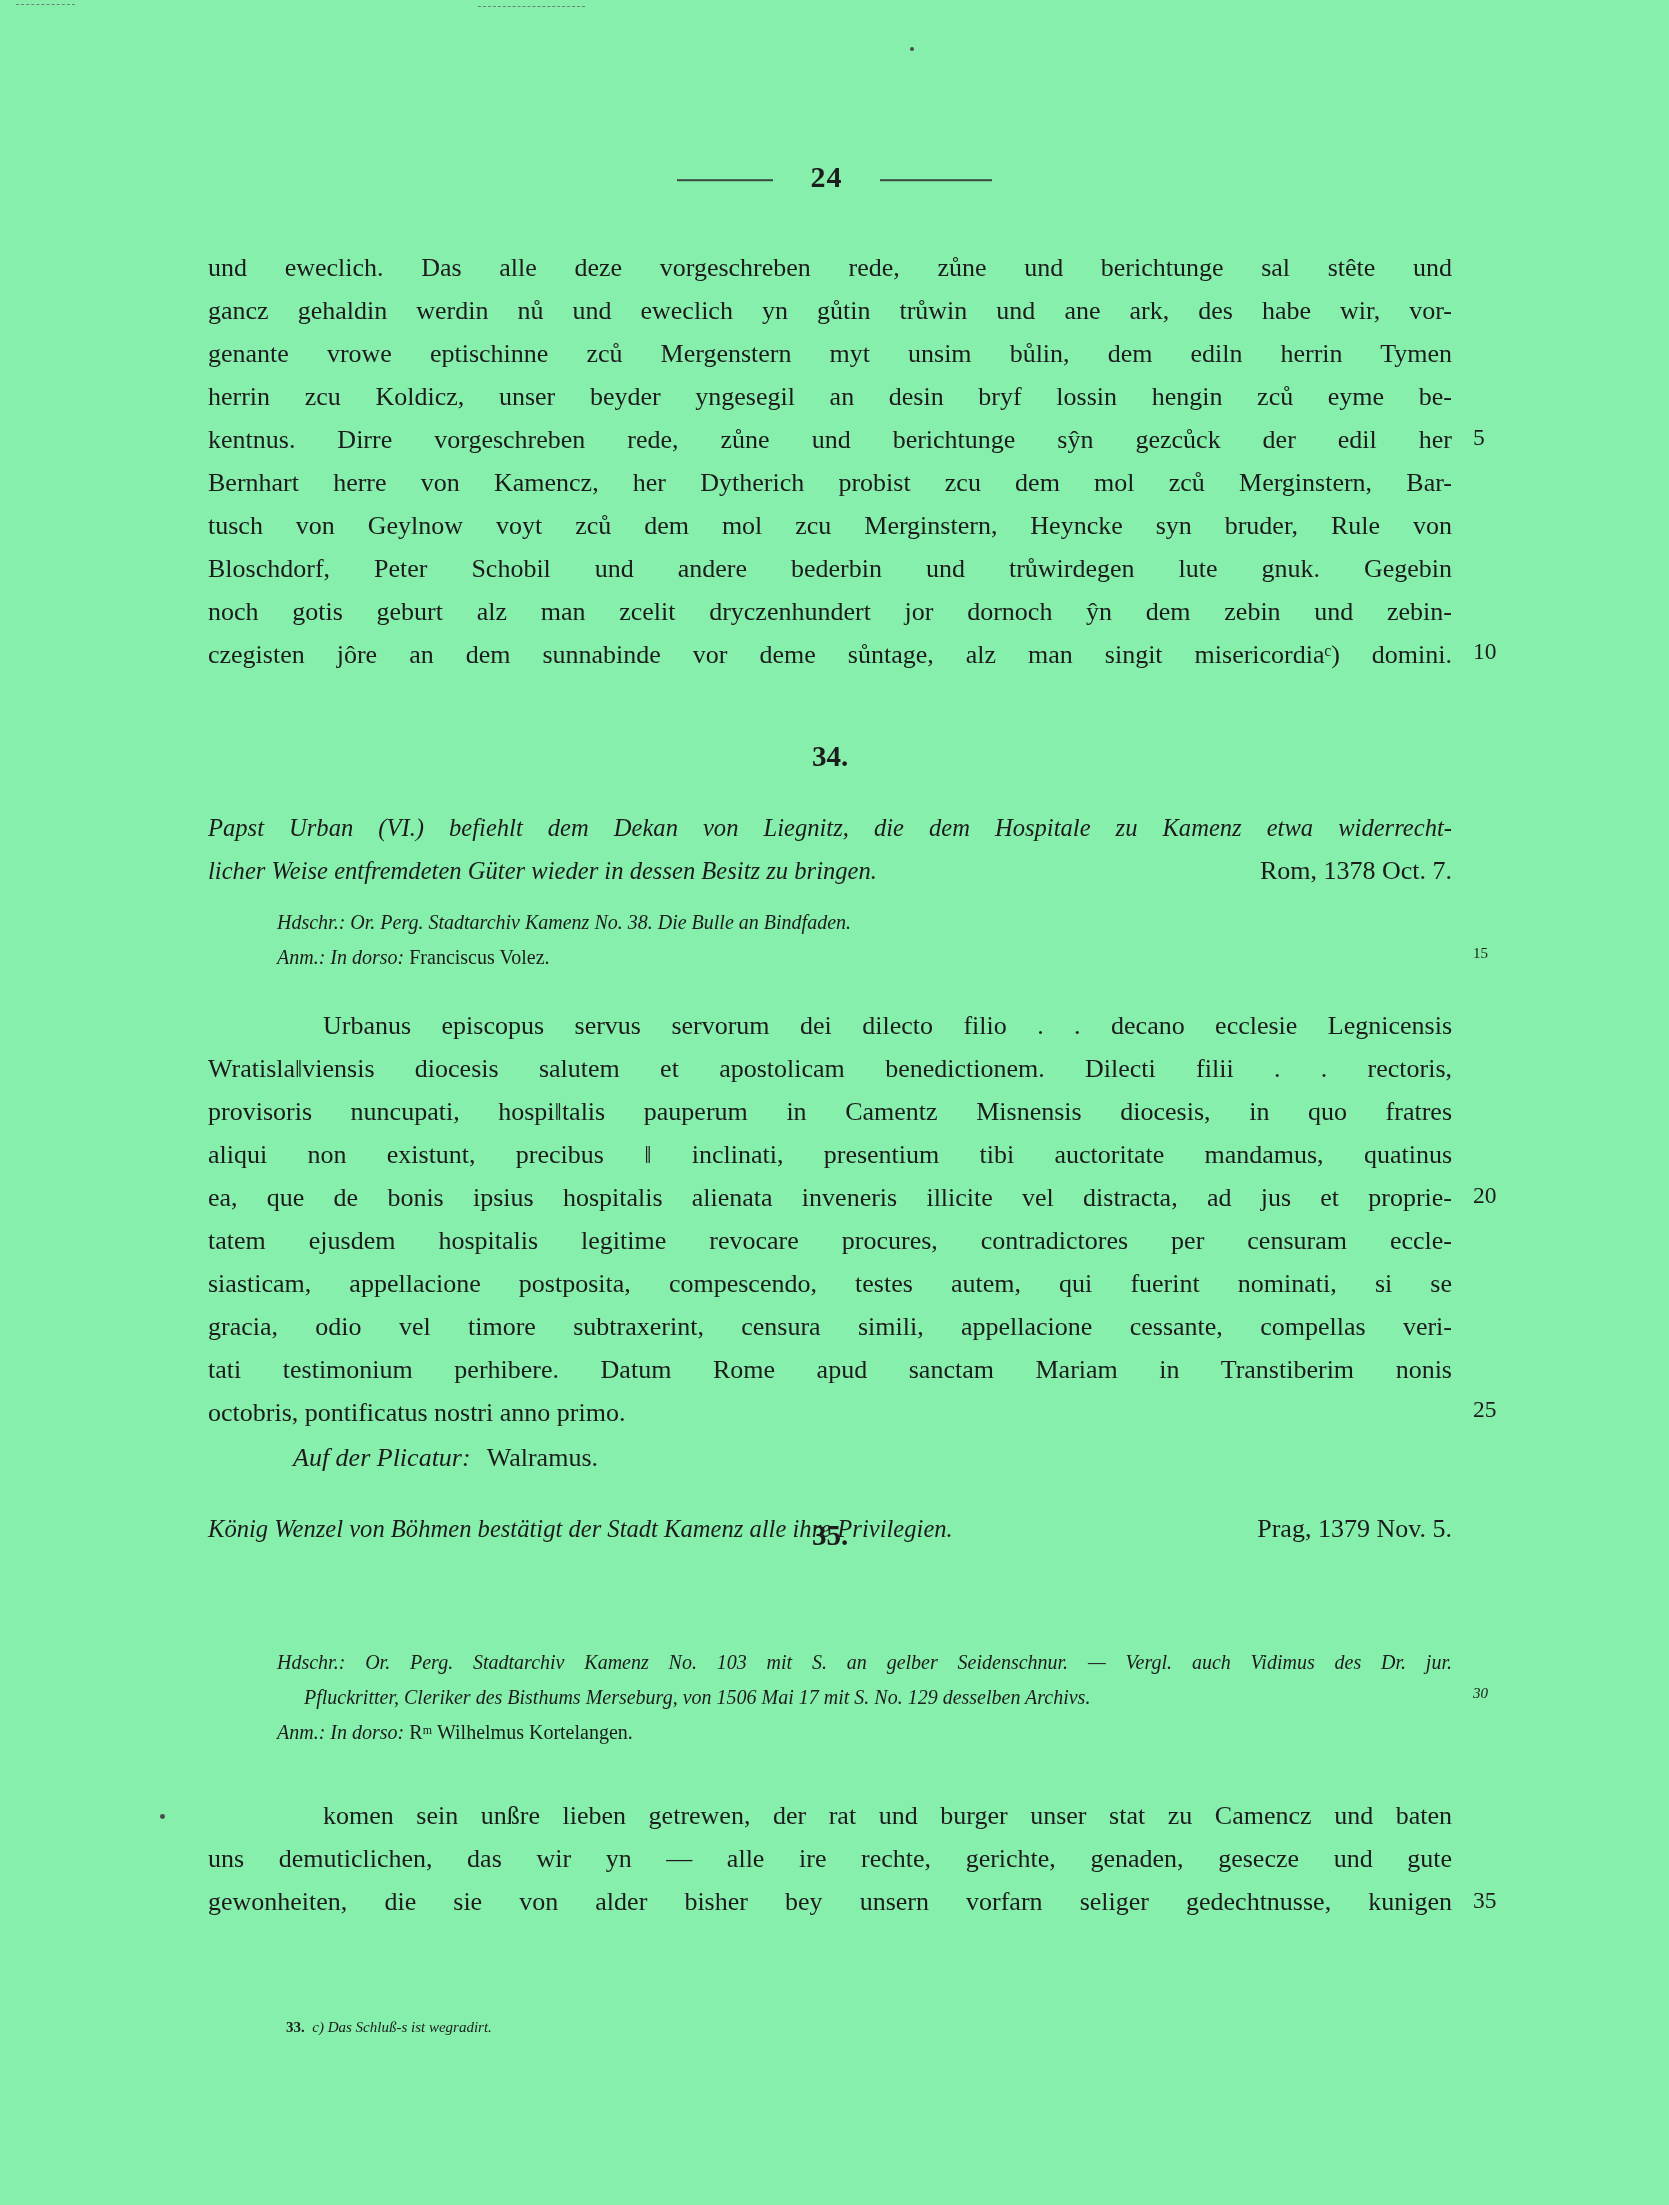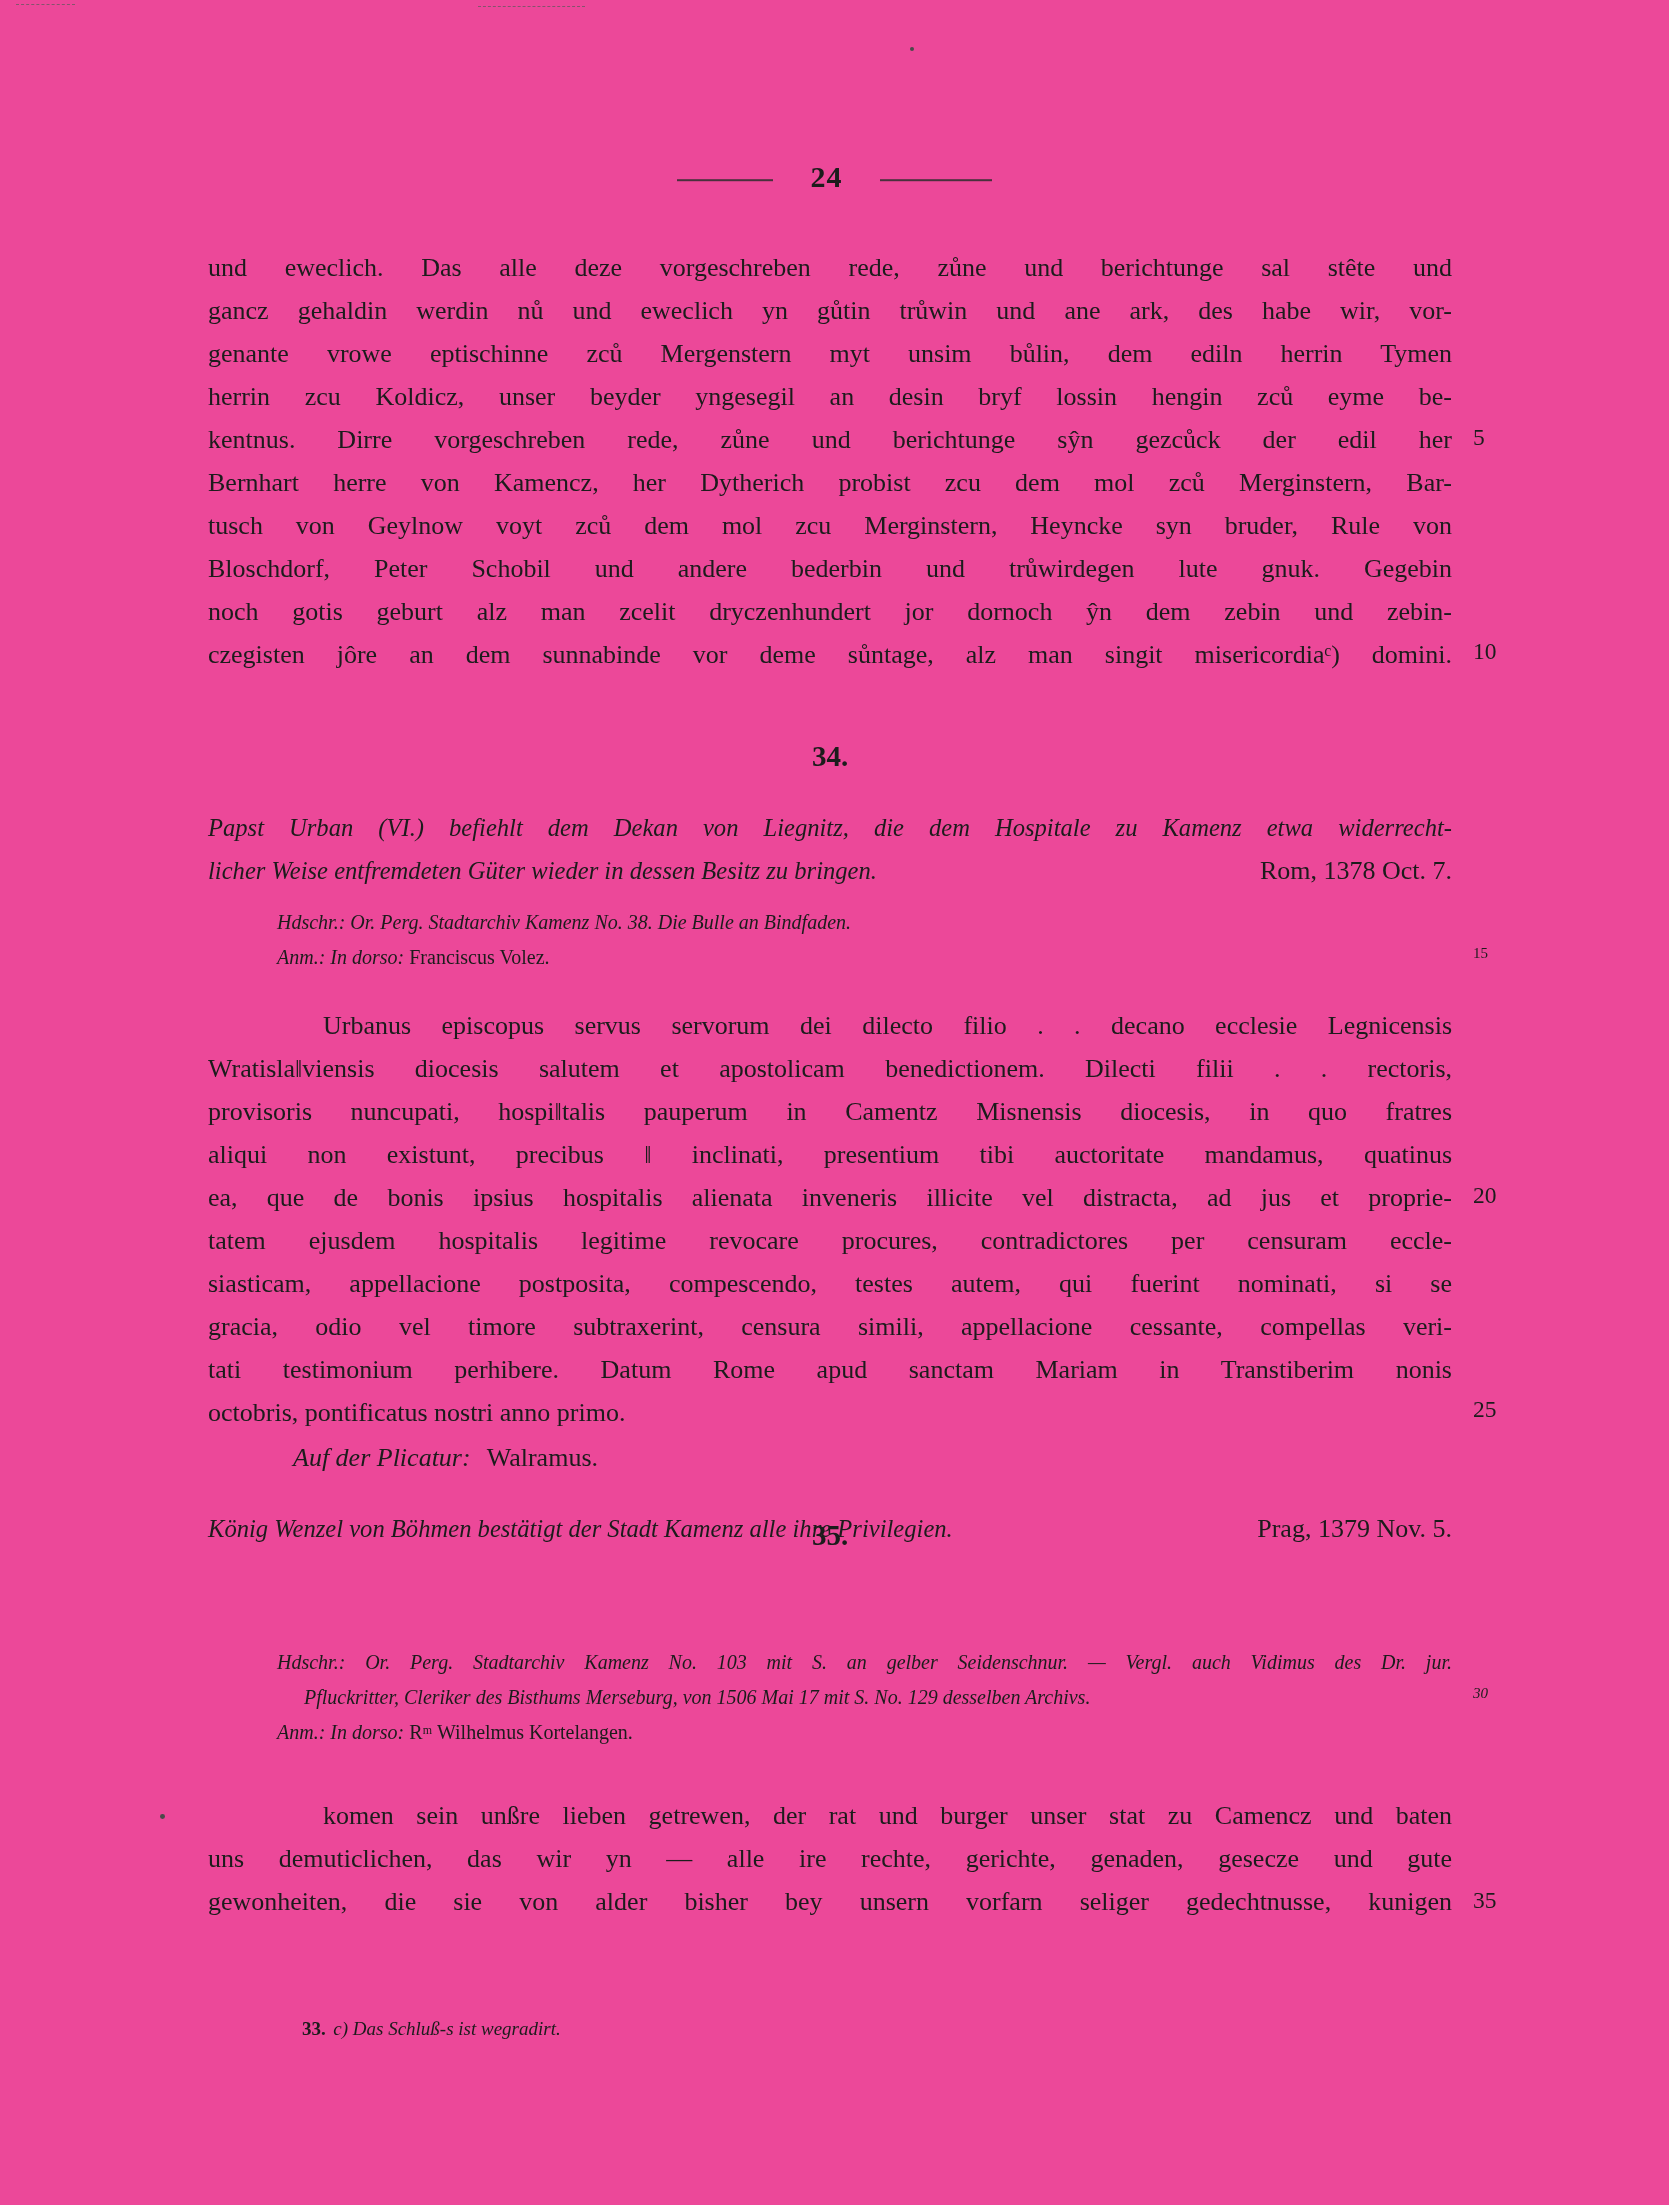--- a/index.html
+++ b/index.html
@@ -1,19 +1,19 @@
 <!DOCTYPE html>
 <html style="font-size:8.5px"><head>
 <meta charset="utf-8">
 <style>
   html,body { margin:0; padding:0; background:#e8e8e4; }
   .page {
     position:relative;
     width:1669px; height:2205px;
-    background:#ec4899;
+    background:#86efac;
     color:#1c1c1c;
     font-family:"Liberation Serif","DejaVu Serif","DejaVu Sans",serif;
     overflow:hidden;
   }
   .block { position:absolute; left:208px; width:1244px; }
   .body-text { font-size:26px; line-height:43px; }
   .tline { text-align:justify; text-align-last:justify; text-justify:inter-word; }
   .tline.short { text-align-last:left; }
   .indent-first .tline:first-child { text-indent:115px; }
 
@@ -38,21 +38,21 @@
   .plicatur { font-size:26px; line-height:43px; padding-left:85px; }
   .plicatur .label { font-style:italic; }
   .plicatur .value { font-style:normal; padding-left:9.6px; }
 
   .margin-num {
     position:absolute; left:1473px; width:48px;
     font-size:23.5px; line-height:1; text-align:left;
   }
   .margin-num.sm { font-size:15px; }
 
-  .footnote { position:absolute; left:302px; top:2018px; font-size:19px; line-height:1.2; }
+  .footnote { position:absolute; left:286px; top:2018px; font-size:15px; line-height:1.2; }
   .footnote .fn-ref { font-weight:bold; font-style:normal; }
   .footnote .fn-text { font-style:italic; padding-left:7.5px; }
 
   .speck { position:absolute; background:#4a4a4a; border-radius:50%; }
   .dashline { position:absolute; border-top:1.6px dashed #5a5a5a; opacity:.7; }
 </style>
 </head>
 <body>
 
 <div class="page">

